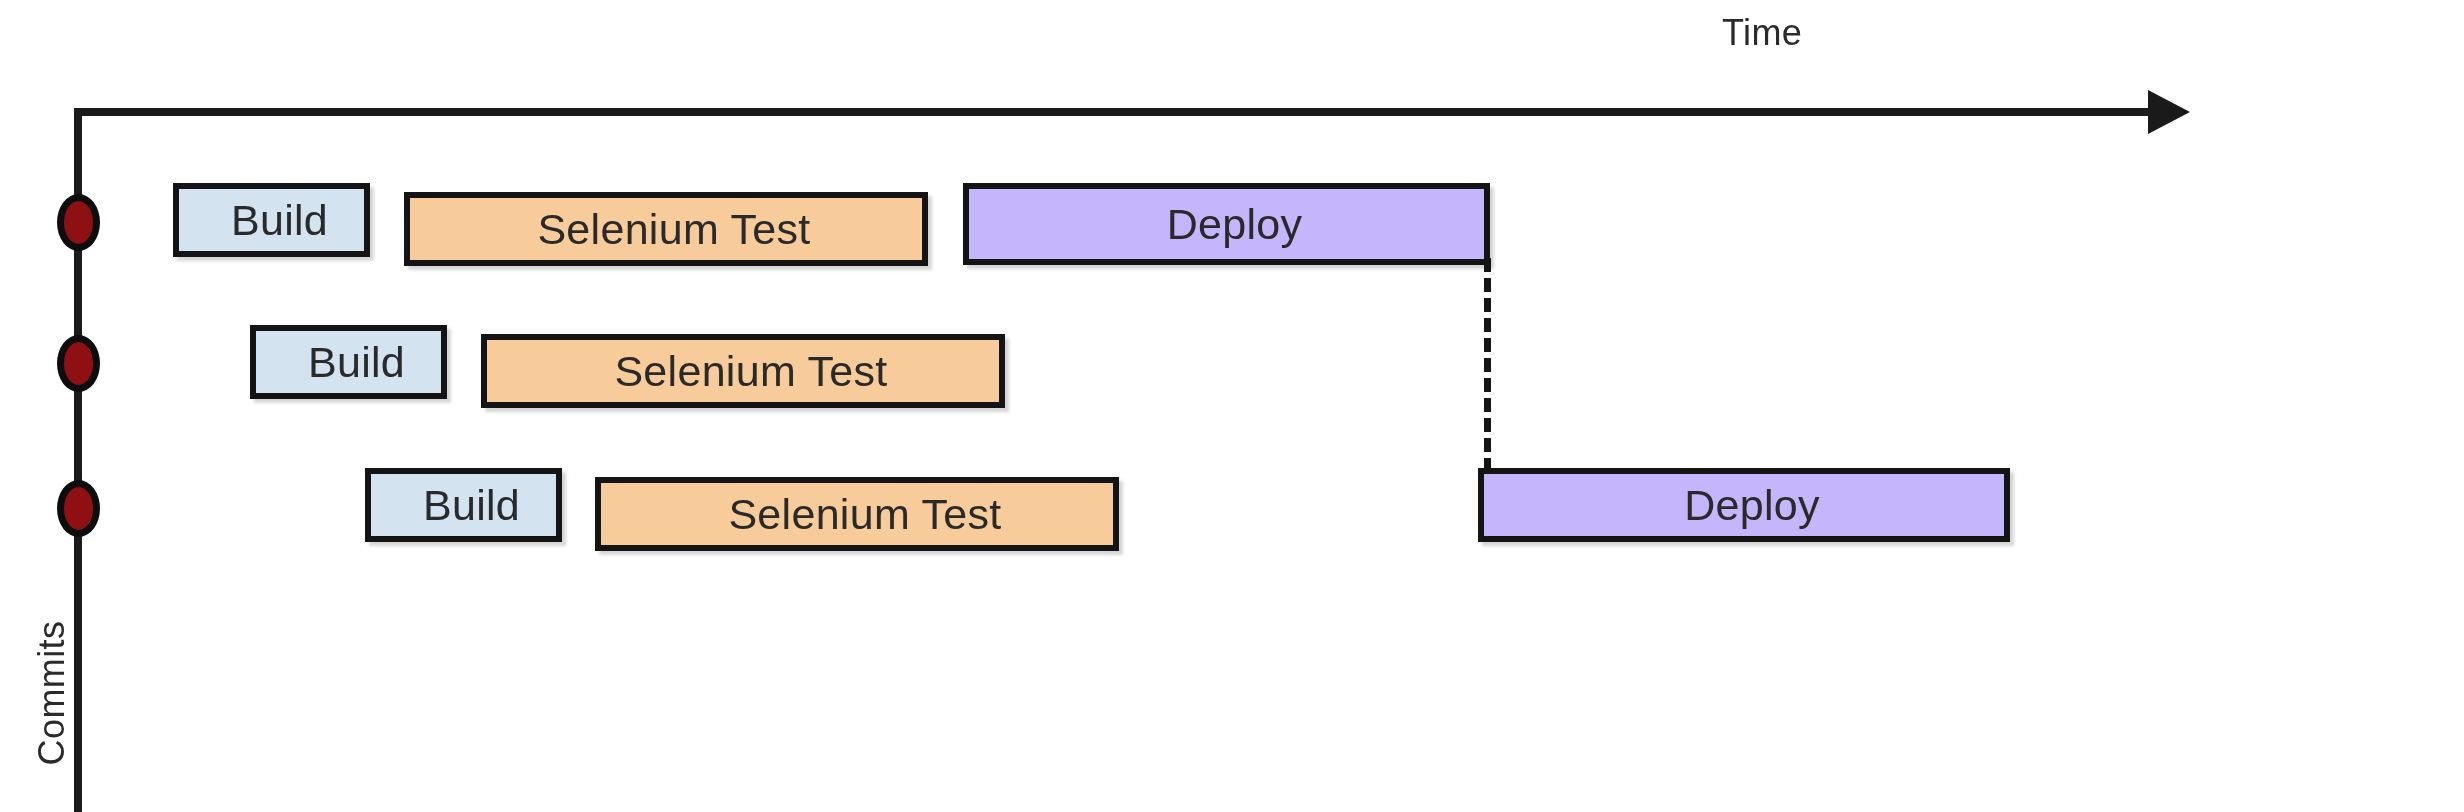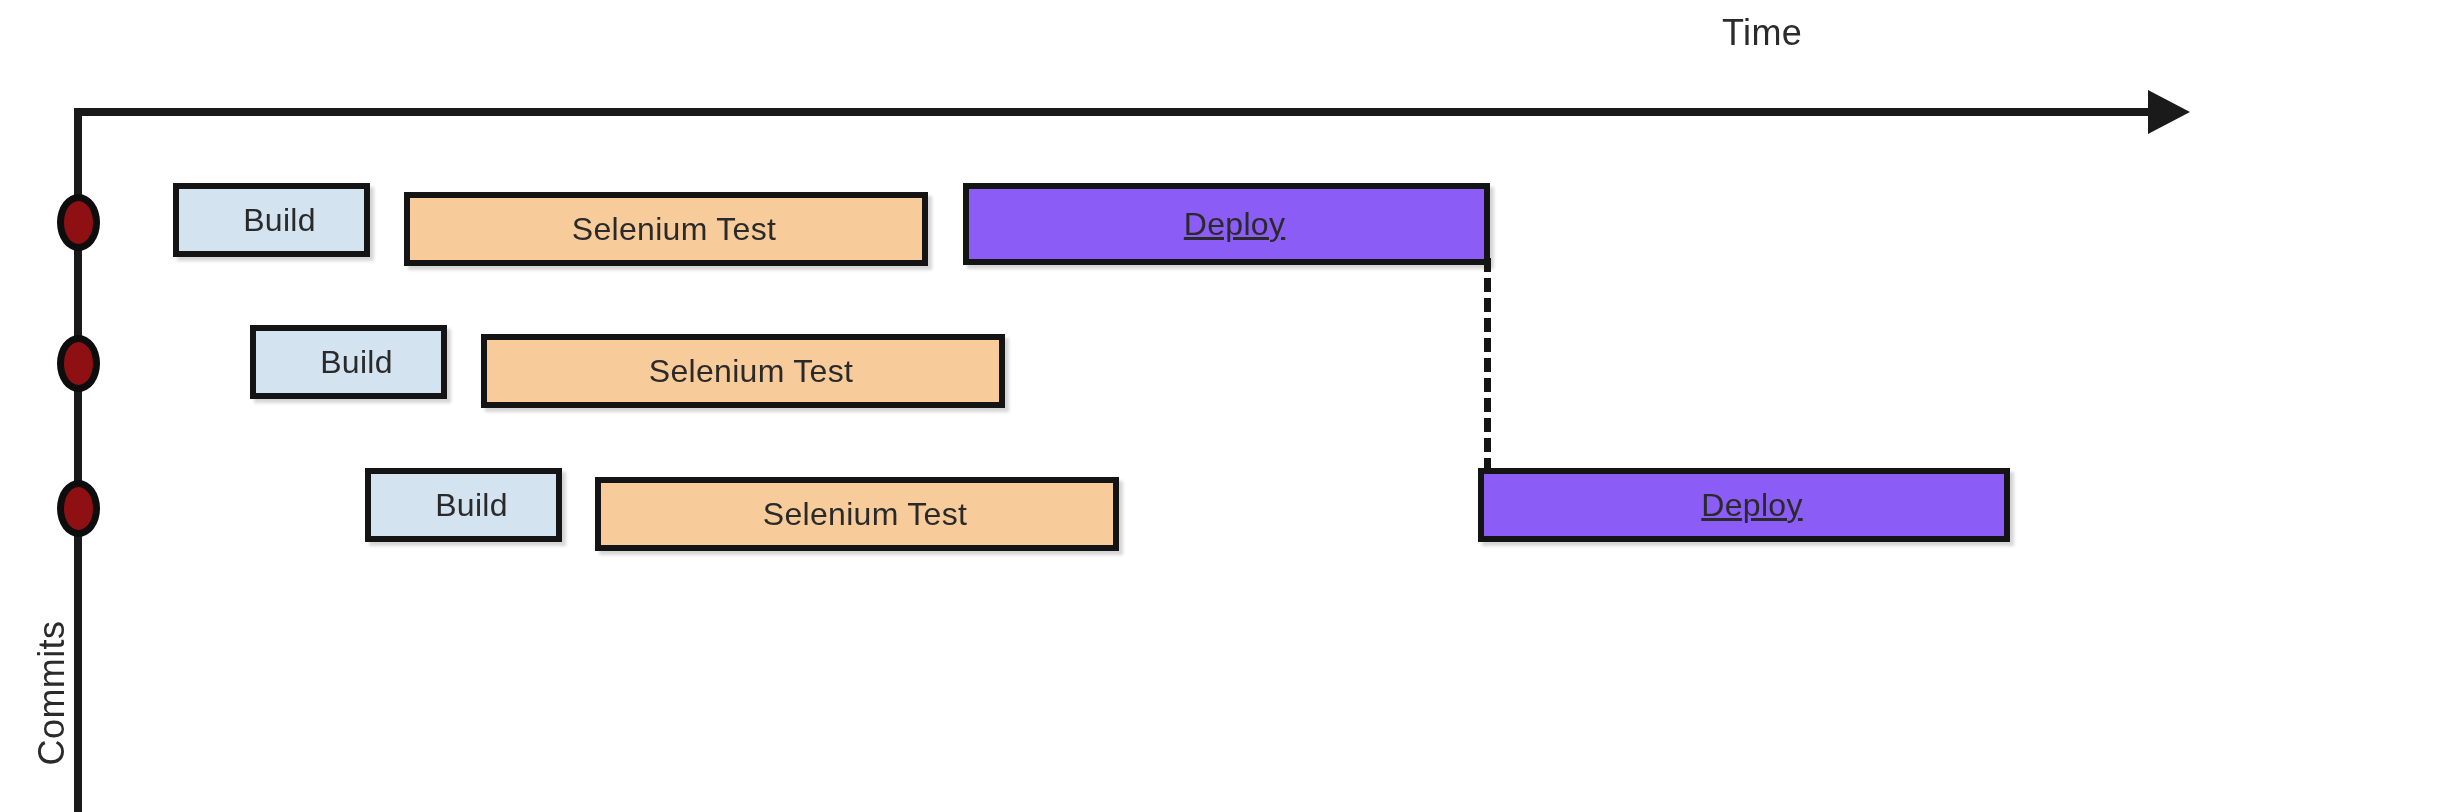--- a/index.html
+++ b/index.html
@@ -84,30 +84,30 @@
   }
 
   
   .stage {
     position: absolute;
     box-sizing: border-box;
     border: 6px solid #141414;
     display: flex;
     align-items: center;
     justify-content: center;
-    font-size: 32px;
+    font-size: 43px;
     color: #2a2a2a;
     letter-spacing: 0.3px;
     white-space: nowrap;
     box-shadow: 4px 4px 3px rgba(0,0,0,0.16);
     padding-left: 16px;
   }
   .stage.build   { background: #D4E3F0; }
   .stage.test    { background: #F7CC9A; margin-top: 9px; }
-  .stage.deploy  { background: #8b5cf6; text-decoration: underline; }
+  .stage.deploy  { background: #c4b5fd; }
 
   
   .dep-link {
     position: absolute;
     left: 1484px;
     top: 258px;
     width: 0;
     height: 214px;
     border-left: 7px dashed #141414;
   }

